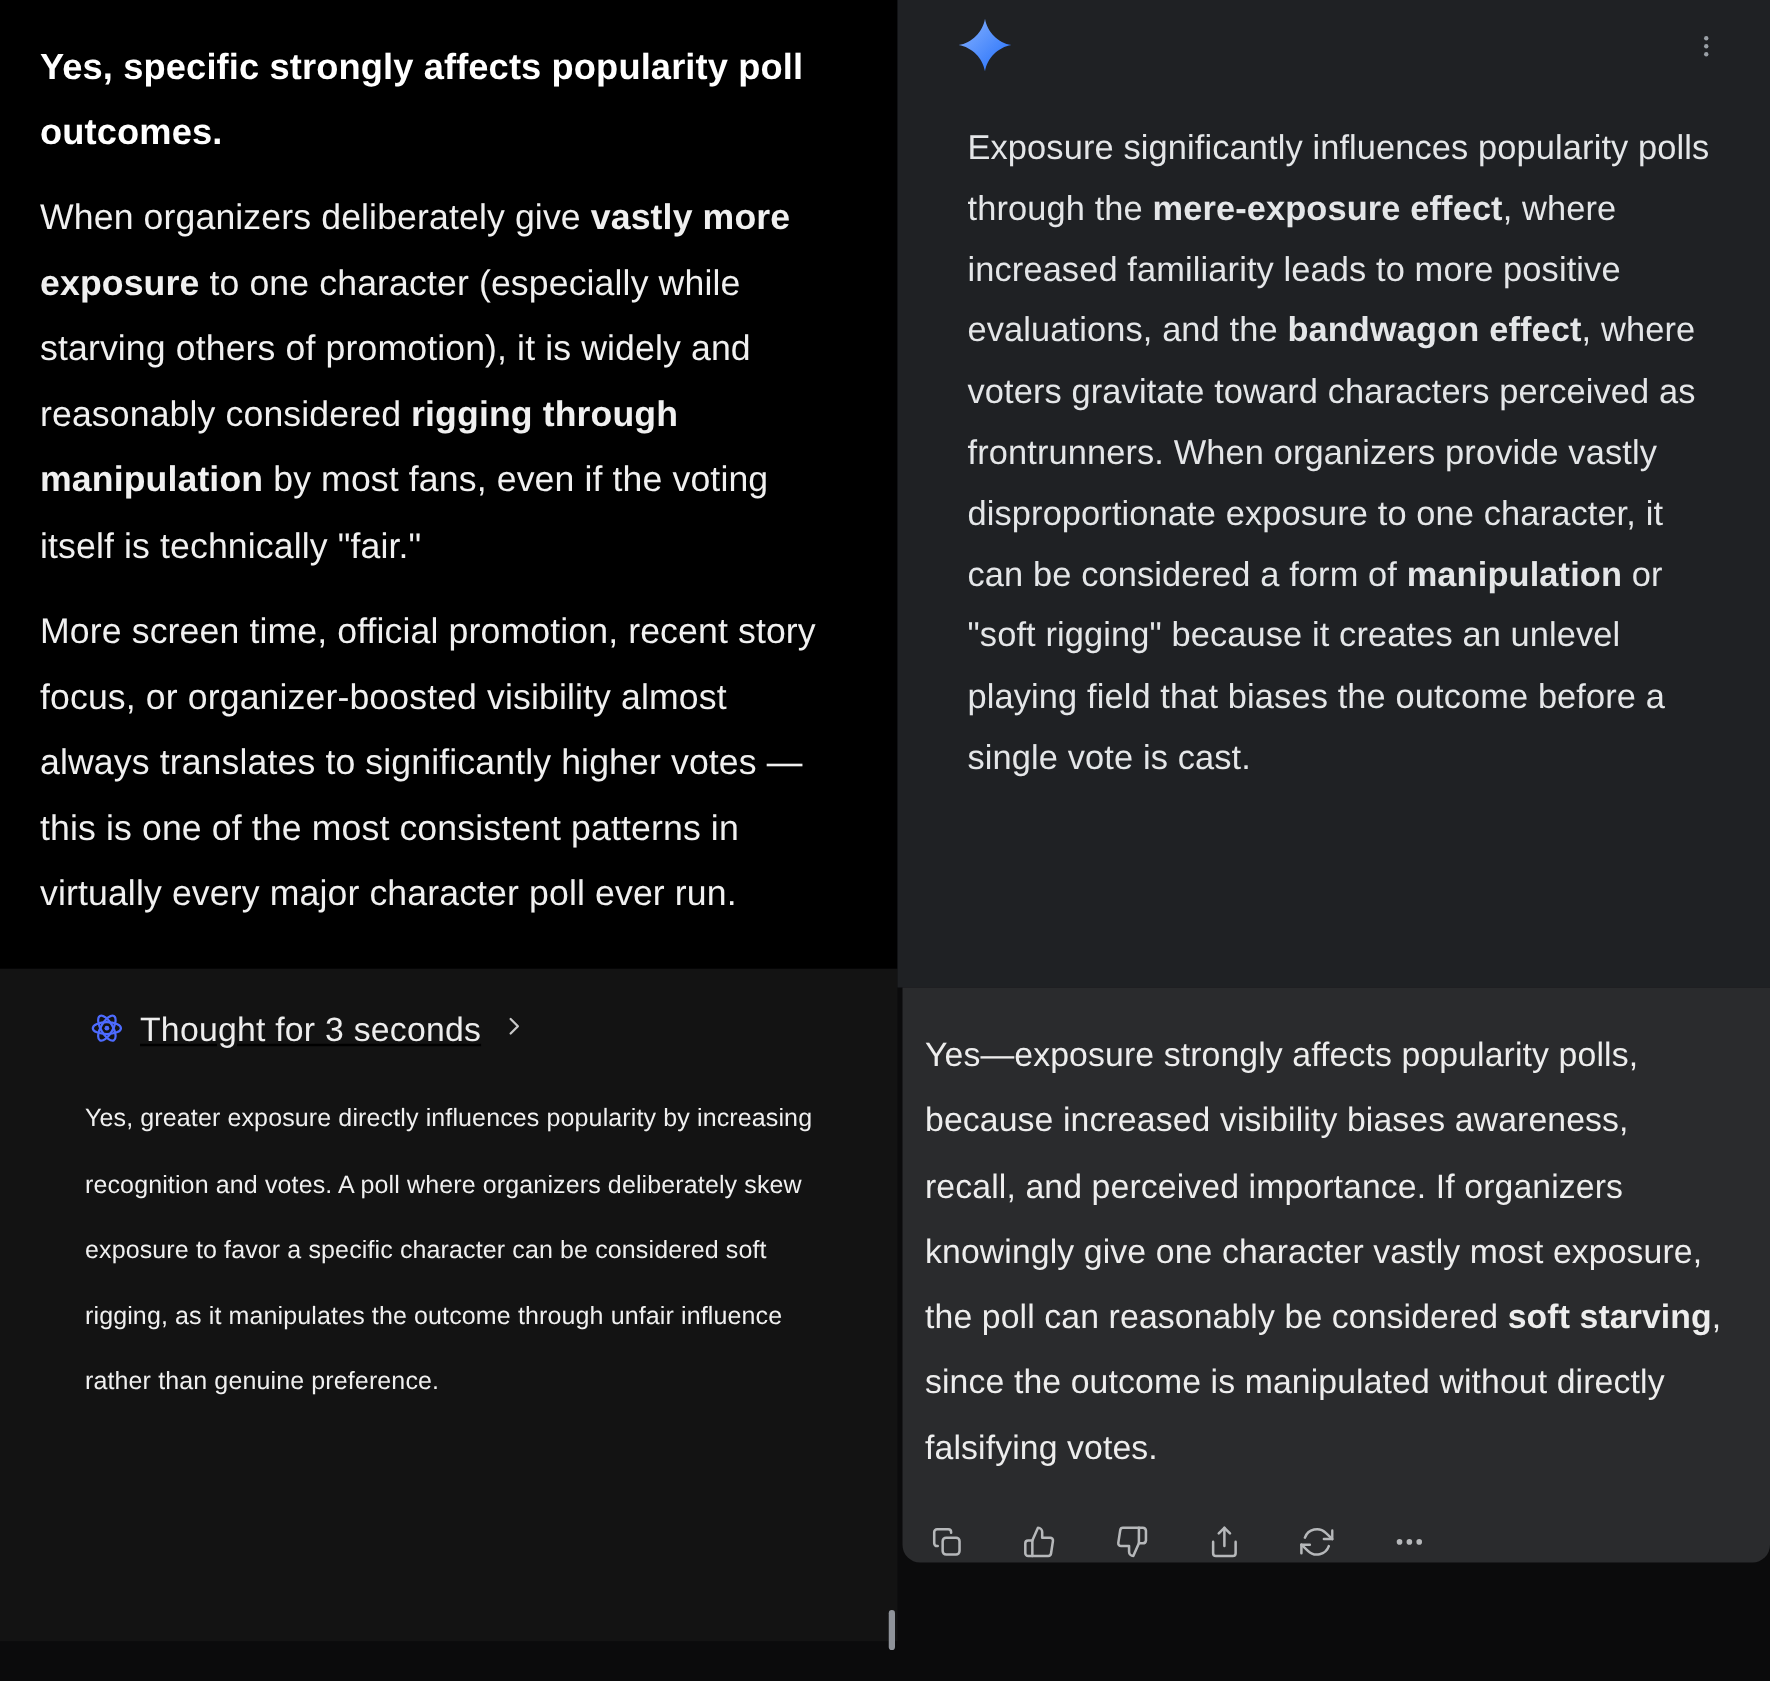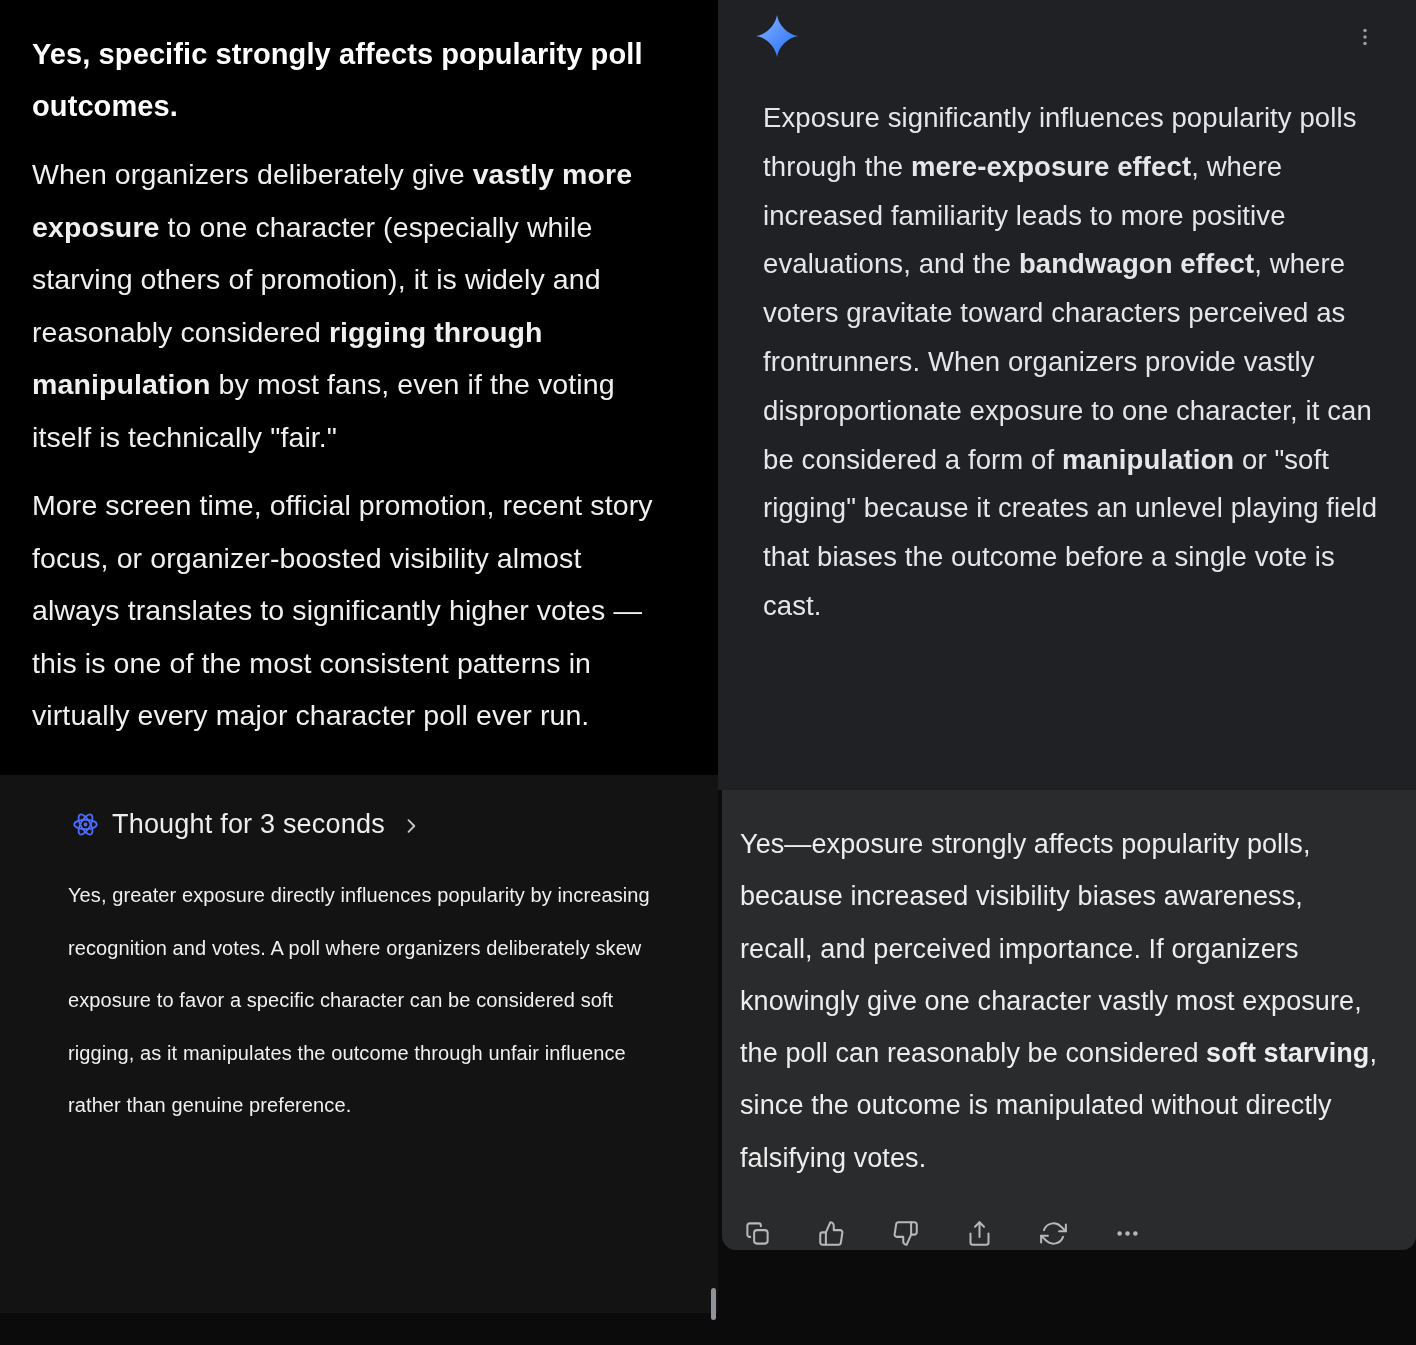--- a/index.html
+++ b/index.html
@@ -27,35 +27,35 @@
     color:var(--text-primary,#f0f0f0); margin-bottom:16px; letter-spacing:.1px;
   }
   .panel-tl b, .panel-bl b, .card b, .panel-tr b { font-weight:700; }
 
   
   .panel-bl {
     height:538px; background:var(--panel-bottom-left-bg,#131313);
     padding:34px 46px 0 68px; overflow:hidden;
   }
   .thought-row {
-    display:flex; align-items:center; gap:13px; margin-left:4px;
-    cursor:pointer; user-select:none;
+    display:flex; gap:13px; margin-left:4px;
+    cursor:pointer; user-select:none;text-decoration:underline;
   }
   .thinking-icon { color:var(--thinking-blue,#4d6bfe); display:flex; }
   .thought-label { font-size:27px; color:#ededed; letter-spacing:.2px; }
   .chevron { color:#c9c9c9; display:flex; margin-left:3px; margin-top:2px; }
   .panel-bl p {
     margin-top:29px; font-size:20px; line-height:52.5px; font-weight:400;
     color:var(--text-primary,#f0f0f0); letter-spacing:.1px;
   }
 
   
   .panel-tr {
     height:790px; background:var(--panel-top-right-bg,#1f2124);
-    padding:14px 36px 0 37px; overflow:hidden;
+    padding:14px 36px 0 48px; overflow:hidden;
   }
   .tr-header { display:flex; justify-content:space-between; align-items:flex-start; height:56px; }
   .sparkle { display:flex; }
   .menu-btn {
     background:none; border:none; padding:4px; margin-top:8px; cursor:pointer;
     color:#9aa0a6; display:flex;
   }
   .panel-tr p {
     margin:24px 0 0 8px; font-size:27.5px; line-height:48.8px; font-weight:400;
     color:var(--text-gemini,#e4e6e8); letter-spacing:.1px;

